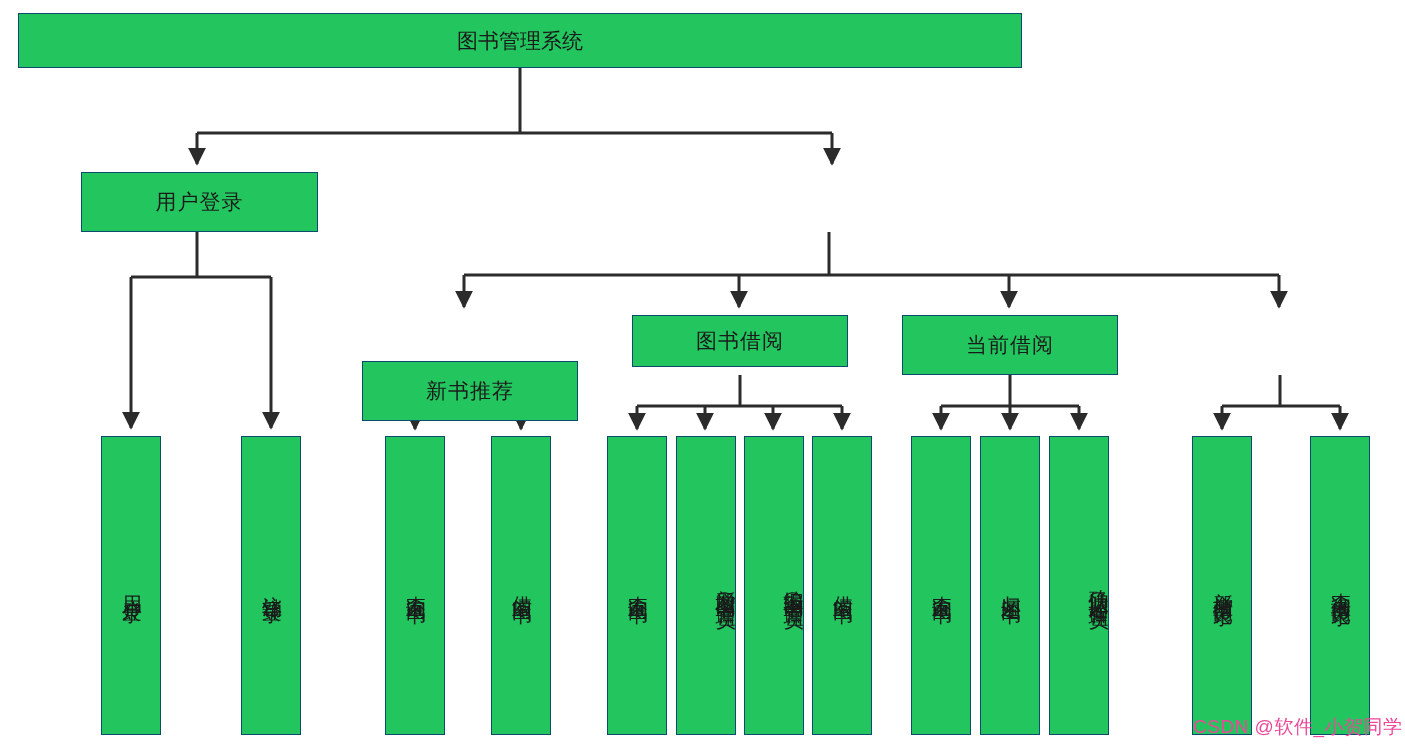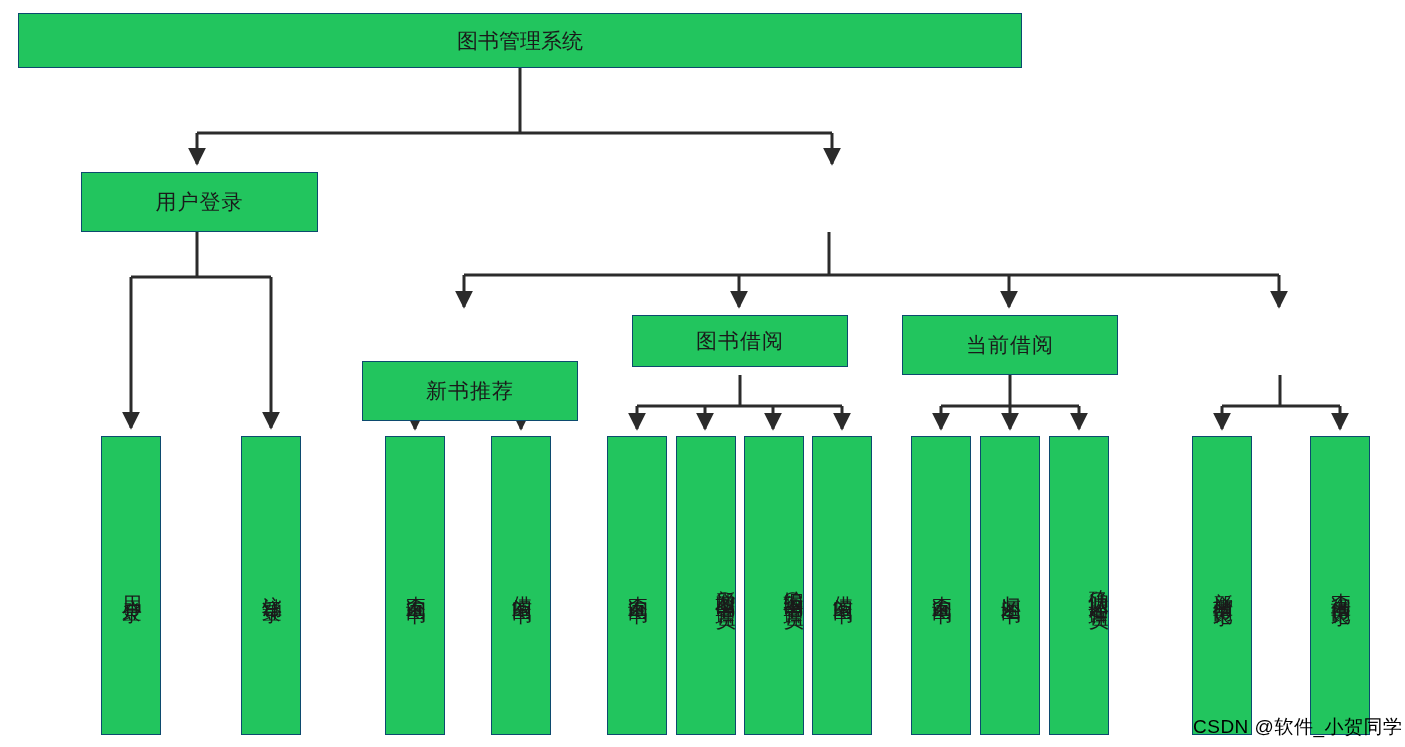--- a/index.html
+++ b/index.html
@@ -60,21 +60,21 @@
     text-orientation: upright;
     display: block;
     white-space: nowrap;
   }
   .node.v.top .vtext {
     margin-top: 0;
   }
   .watermark {
     position: absolute;
     font-size: 19px;
-    color: #000000;
+    color: #ec4899;
     white-space: nowrap;
     z-index: 5;
     letter-spacing: 0.5px;
   }
 </style>
 </head>
 <body>
 
 <div id="canvas">
 

